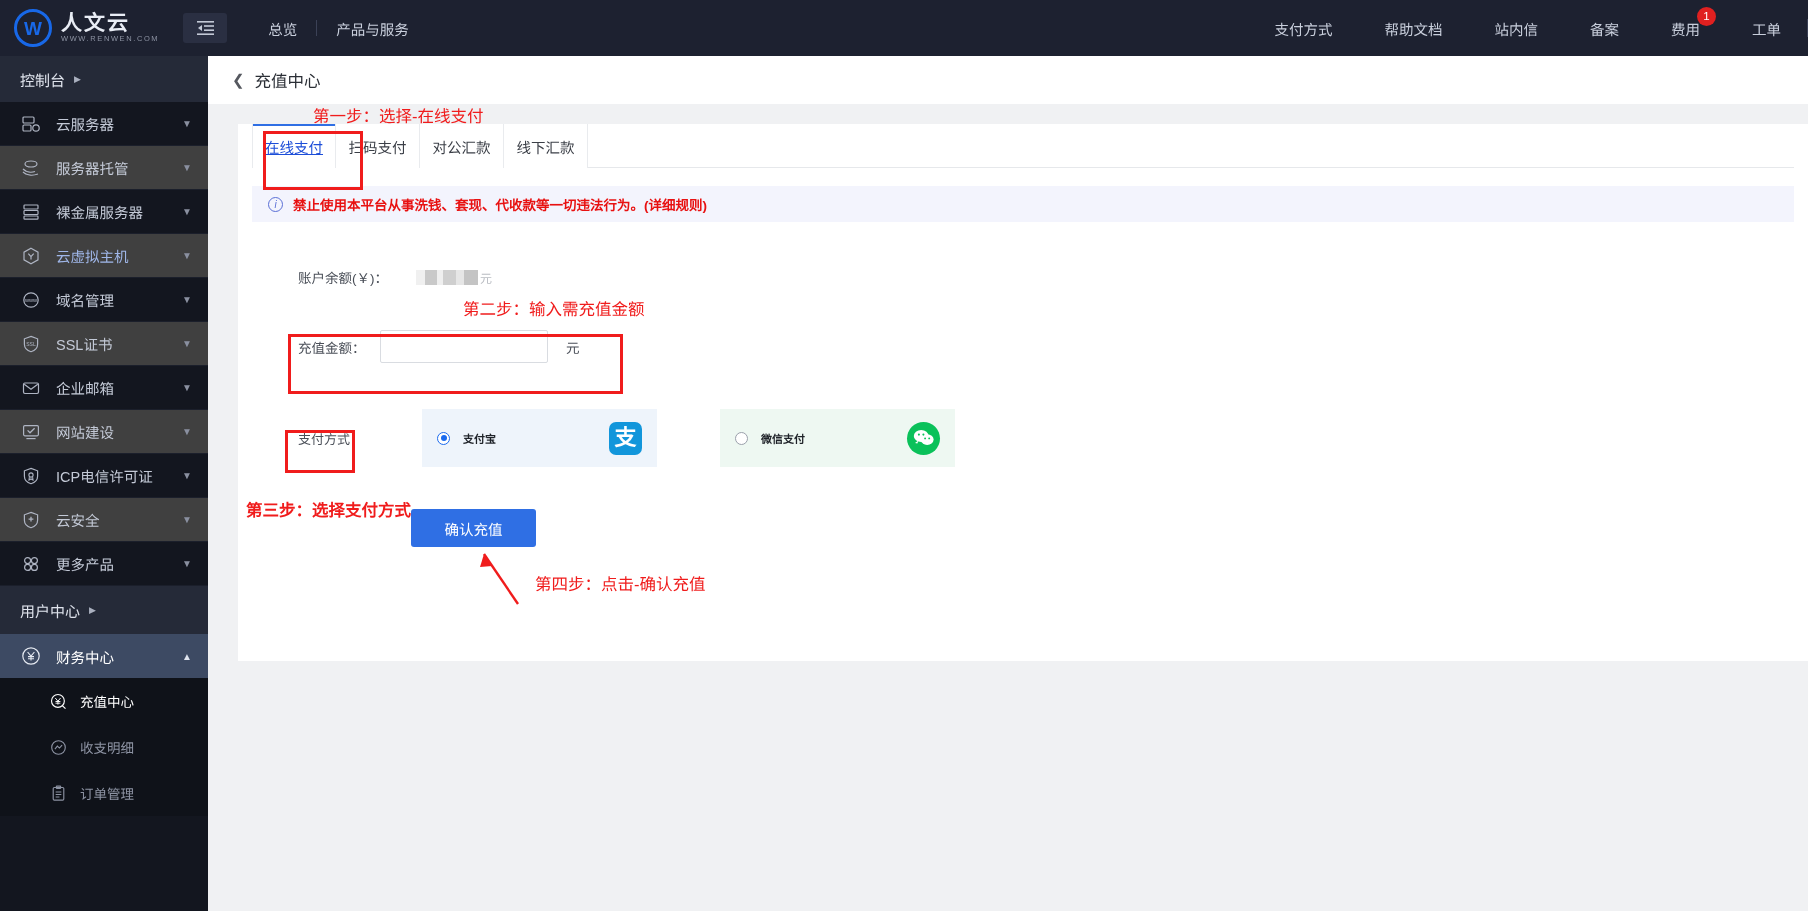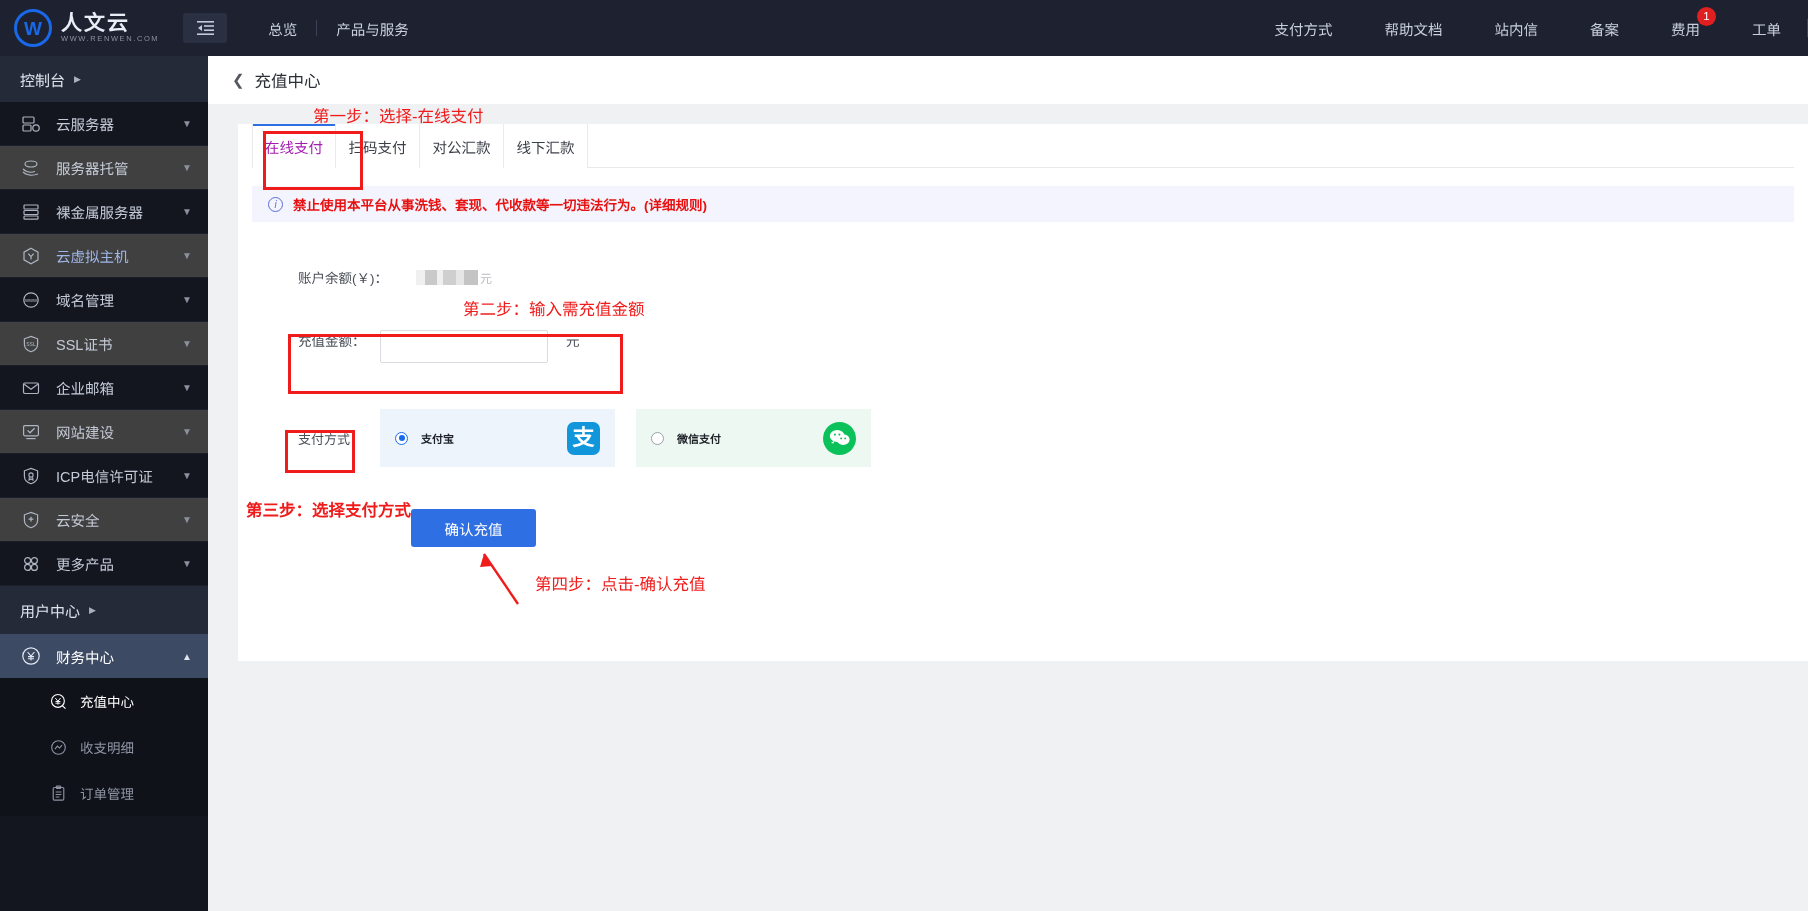--- a/index.html
+++ b/index.html
@@ -139,21 +139,21 @@
   
   .tabs { display: flex; height: 44px; border-bottom: 1px solid #e6e8eb; margin: 0 14px; }
   .tab {
     width: 84px; height: 44px;
     display: flex; align-items: center; justify-content: center;
     font-size: 14.5px; color: #3b3f47;
     border-right: 1px solid #e9ebee;
     cursor: pointer; background: #fff; position: relative;
   }
   .tab:first-child { border-left: 1px solid #e9ebee; }
-  .tab.active { color: #a21caf; }
+  .tab.active { color: #1d4ed8; text-decoration: underline; }
   .tab.active::before {
     content: ""; position: absolute; top: 0; left: 0; right: 0;
     height: 2px; background: #2f6fe4;
   }
 
   
   .notice {
     margin: 18px 14px 0 14px; height: 36px;
     background: #f3f4fd;
     display: flex; align-items: center; padding-left: 16px;
@@ -170,32 +170,32 @@
   
   .form-area { padding: 44px 0 0 60px; }
   .row-balance { display: flex; align-items: center; height: 22px; }
   .row-balance .lab { color: #4a4f58; font-size: 13.5px; }
   .row-balance .masked {
     margin-left: 28px; width: 62px; height: 15px;
     background: linear-gradient(90deg,#f0f0f0 0 14%,#c9c9c9 14% 34%,#efefef 34% 44%,#cfcfcf 44% 64%,#e6e6e6 64% 78%,#c4c4c4 78% 100%);
   }
   .row-balance .unit { color: #b9bcc2; font-size: 12px; margin-left: 2px; }
 
-  .row-amount { display: flex; align-items: flex-start; margin-top: 42px; }
+  .row-amount { display: flex; align-items: center; margin-top: 42px; }
   .row-amount .lab { color: #4a4f58; font-size: 13.5px; width: 82px; }
   .row-amount input {
     width: 168px; height: 33px;
     border: 1px solid #d9dce1; border-radius: 2px;
     padding: 0 9px; font-size: 13.5px; color: #333;
     outline: none; background: #fff;
     font-family: "Liberation Sans", sans-serif;
   }
   .row-amount .unit { color: #4a4f58; font-size: 13.5px; margin-left: 18px; }
 
-  .row-pay { display: flex; align-items: center; margin-top: 46px; }
+  .row-pay { display: flex; align-items: center; margin-top: 46px; gap: 42px; }
   .row-pay .lab { color: #4a4f58; font-size: 13px; width: 82px; }
   .pay-card {
     width: 235px; height: 58px;
     display: flex; align-items: center; padding: 0 15px;
     cursor: pointer;
   }
   .pay-card.alipay { background: #eef4fb; }
   .pay-card.wechat { background: #eef8f2; margin-left: 21px; }
   .radio {
     width: 13px; height: 13px; border-radius: 50%;

